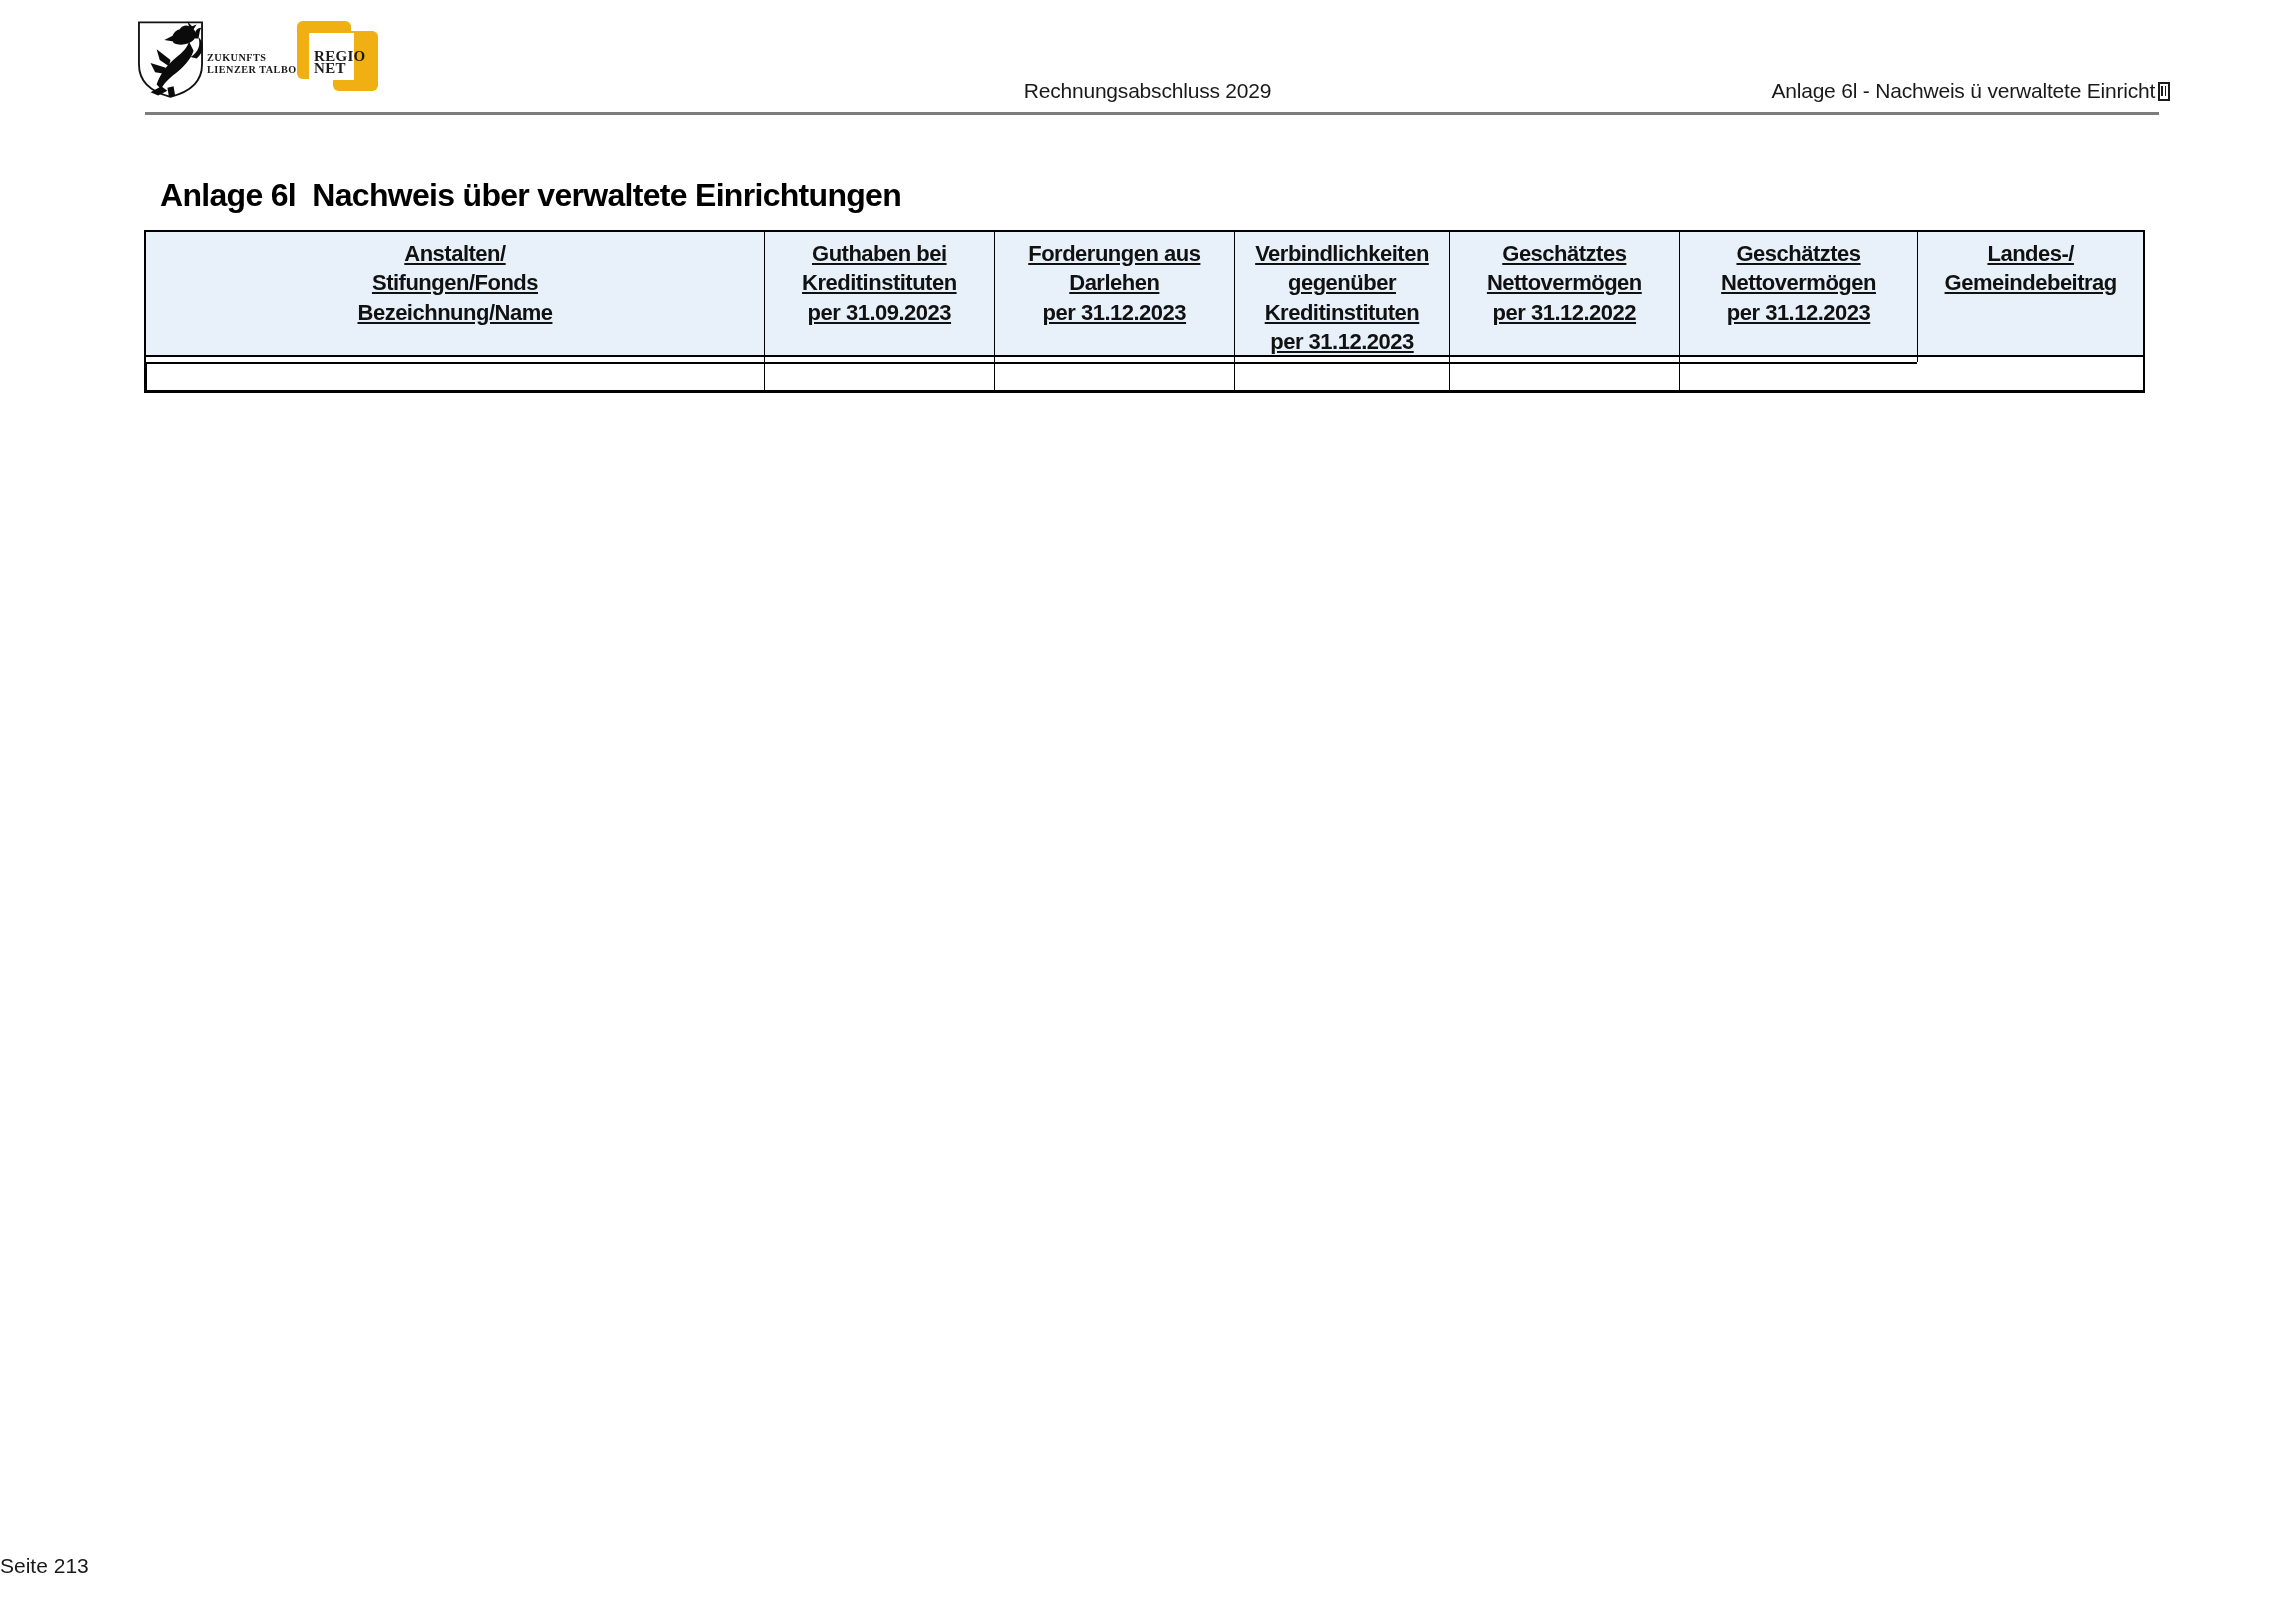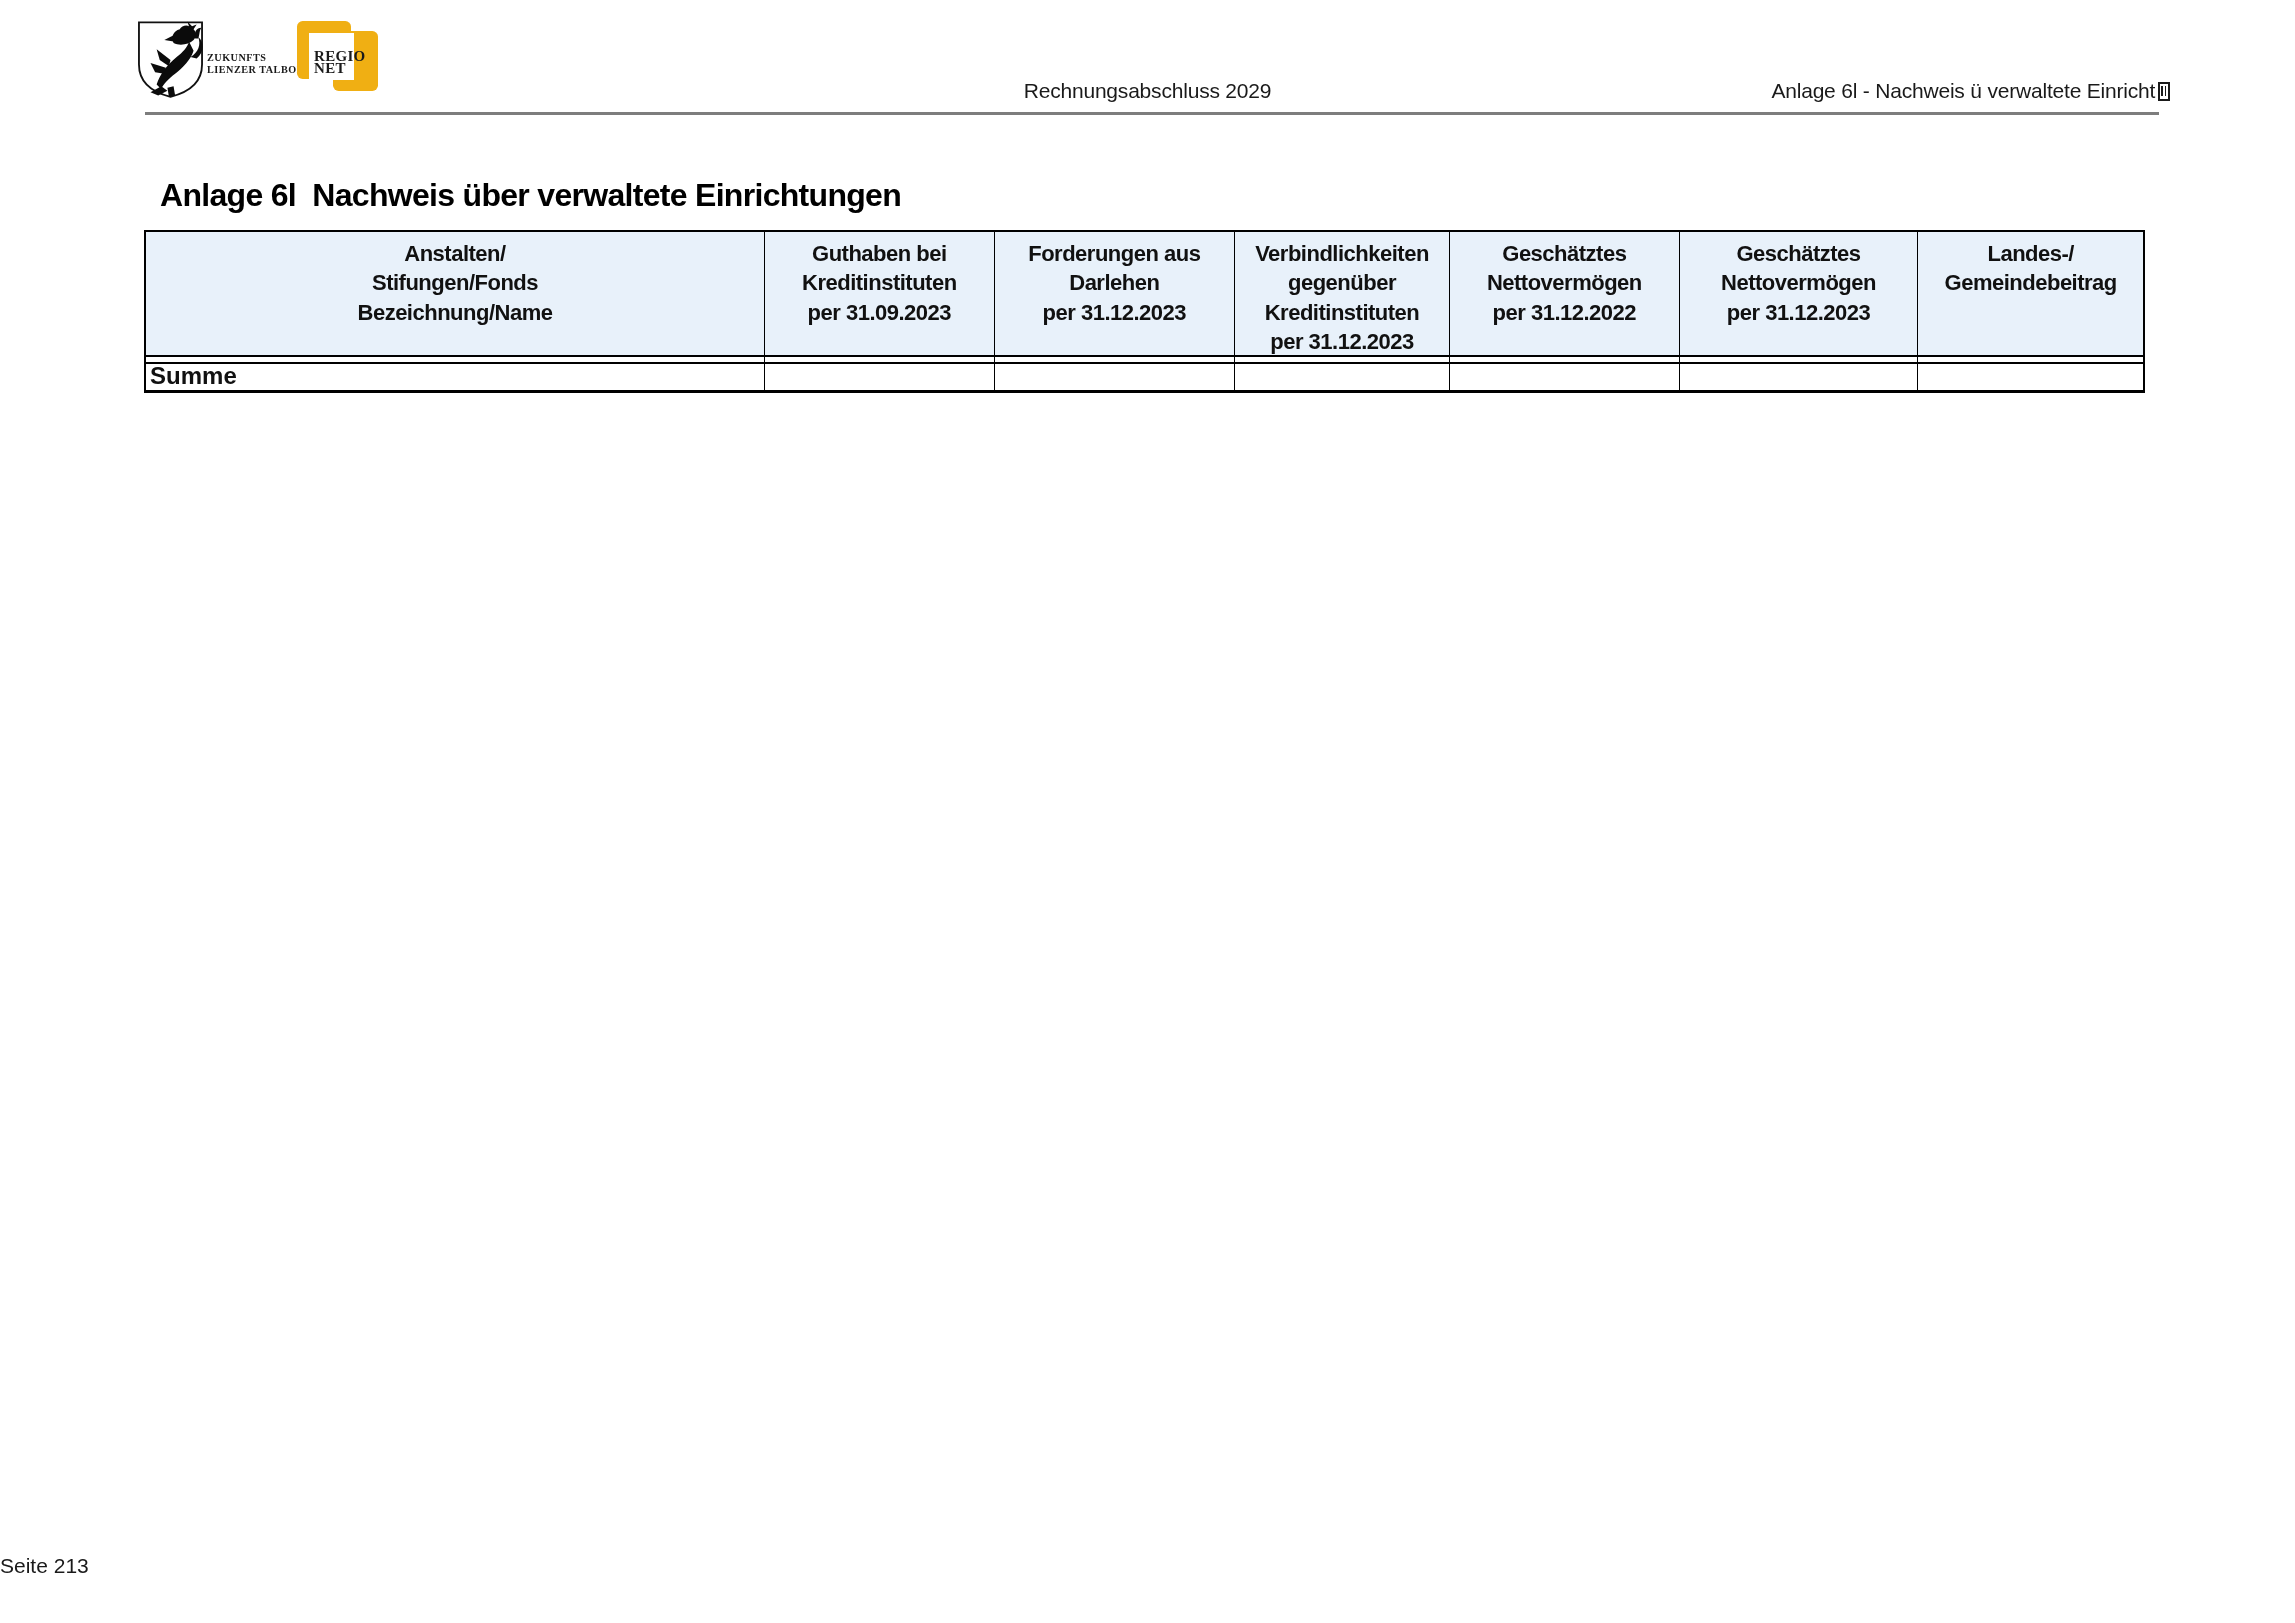--- a/index.html
+++ b/index.html
@@ -34,21 +34,21 @@
   .tofu::before{left:1.6px;}
   .tofu::after{right:1.6px;}
   .rule{left:145px;top:112px;width:2014px;height:3.3px;background:#7d7d7d;}
 
   
   .title{left:144px;top:161px;margin:16px;font-size:32px;font-weight:bold;letter-spacing:-0.7px;
     color:#000;white-space:pre-wrap;}
 
   
   .tbl{left:144px;top:230px;width:2001px;border:2px solid #000;border-bottom-width:3.3px;box-sizing:border-box;background:#fff;}
-  .grid{display:grid;grid-template-columns:756fr 281fr 294fr 263fr 281fr 292fr 276fr;}
+  .grid{display:grid;grid-template-columns:756fr 281fr 294fr 263fr 281fr 292fr 276fr;text-decoration:underline;}
   .th{height:125px;box-sizing:border-box;background:#E8F1FA;border-bottom:2.5px solid #000;
     padding:6.6px 1.6px 0 1.6px;text-align:center;font-weight:bold;font-size:22px;line-height:29.5px;
     letter-spacing:-0.5px;white-space:pre-line;overflow:visible;}
   .gp{height:4.9px;background:#ffffff;}
   .td{height:28px;box-sizing:border-box;border-top:2.5px solid #000;font-weight:bold;font-size:24px;
     line-height:24.6px;padding:0 0 0 4.1px;background:#ffffff;}
   .bl{border-left:1.6px solid #000;}
 
   
   .footer{left:0;top:1554px;width:2295px;font-size:21px;color:#1a1a1a;}
@@ -117,21 +117,20 @@
 Gemeindebeitrag</div>
 
       <div class="gp"></div>
       <div class="gp bl"></div>
       <div class="gp bl"></div>
       <div class="gp bl"></div>
       <div class="gp bl"></div>
       <div class="gp bl"></div>
       <div class="gp bl"></div>
 
-      <div class="td">Summe</div>
       <div class="td bl"></div>
       <div class="td bl"></div>
       <div class="td bl"></div>
       <div class="td bl"></div>
       <div class="td bl"></div>
       <div class="td bl"></div>
     </div>
   </div>
 
   <div class="abs footer">Seite 213</div>

